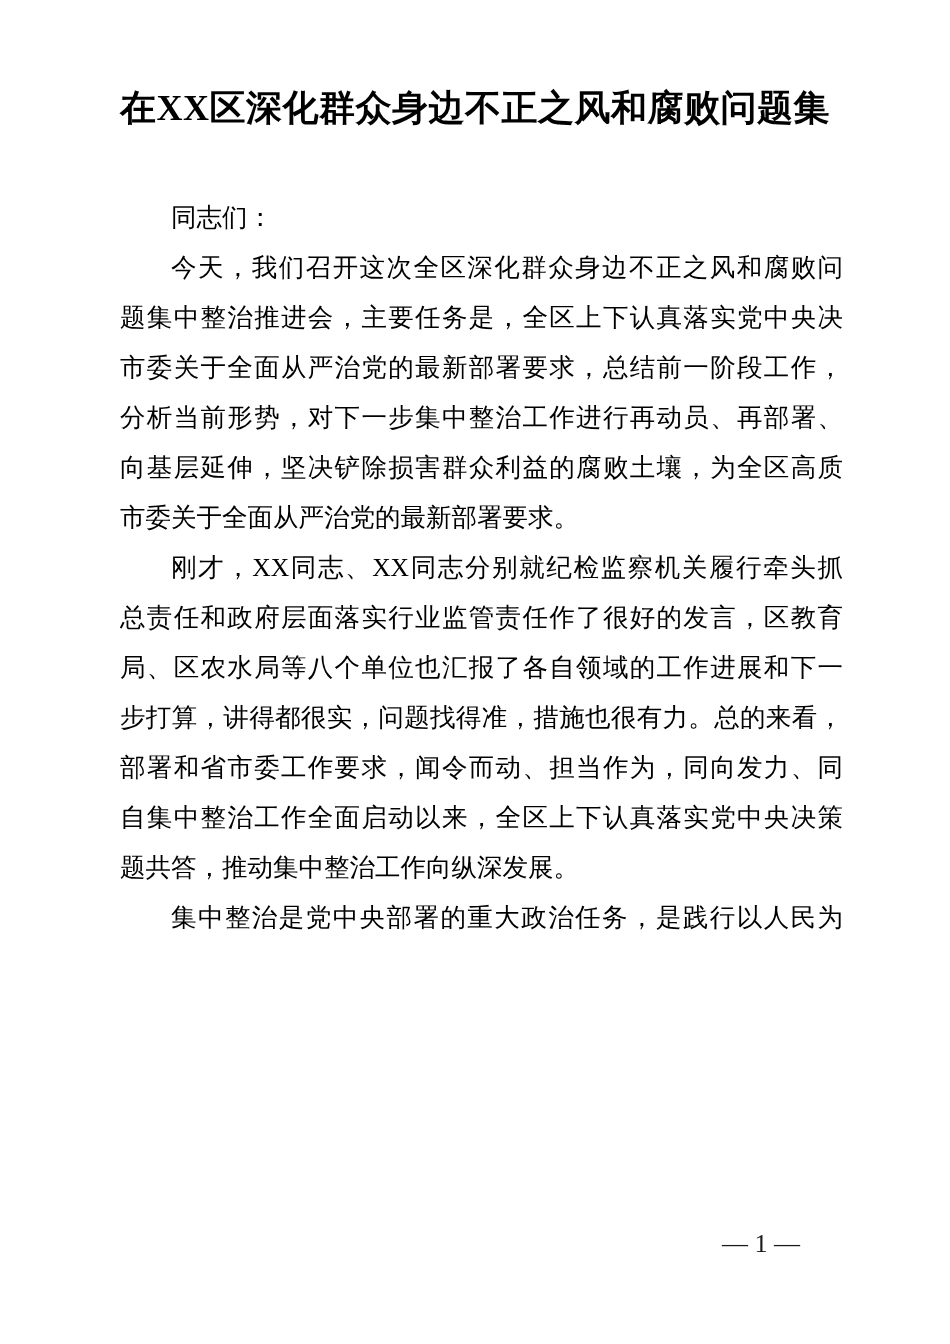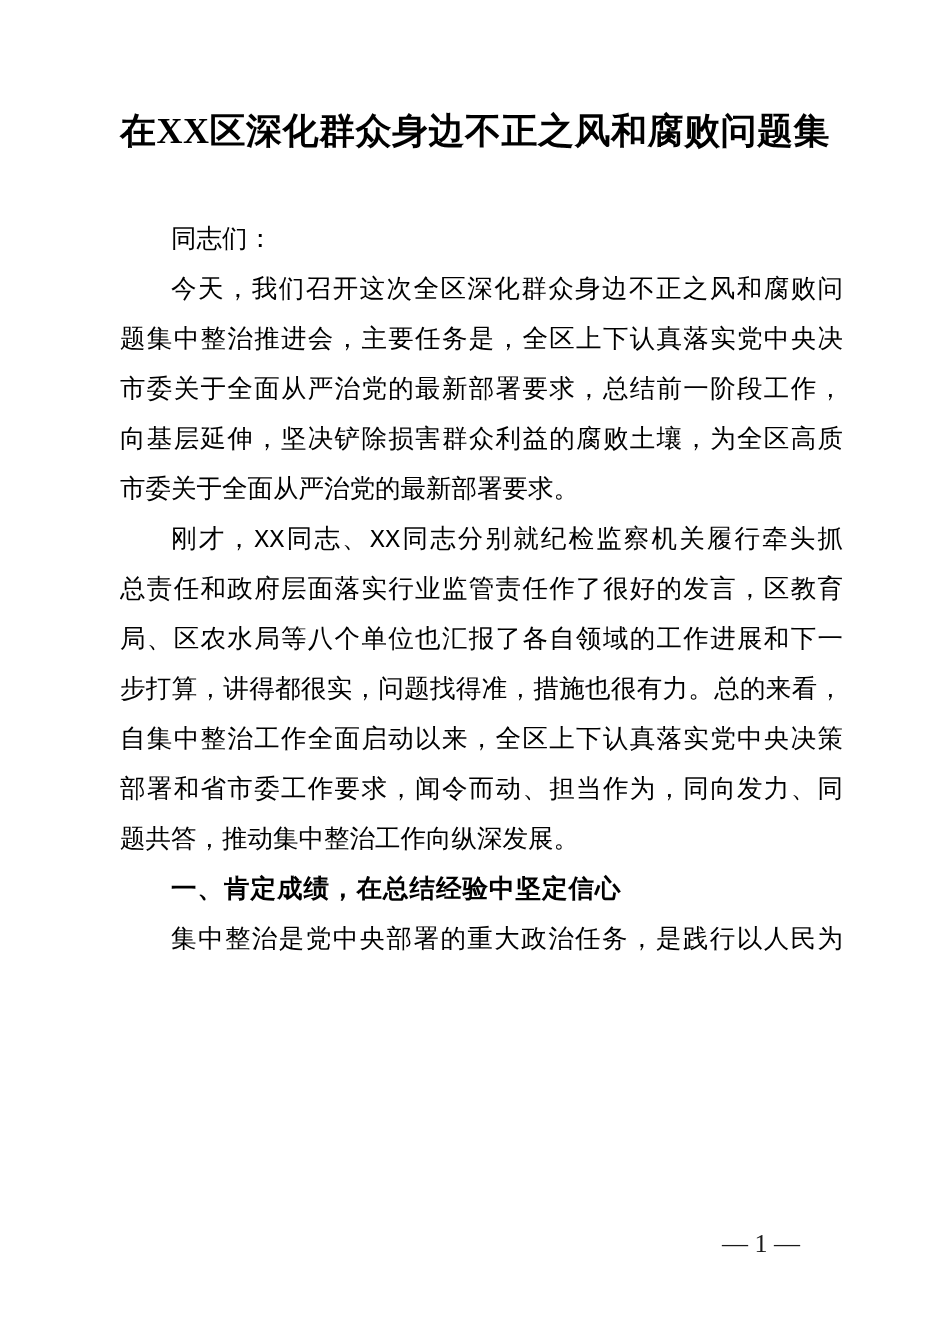--- a/index.html
+++ b/index.html
@@ -11,37 +11,36 @@
     position: relative;
     width: 950px;
     height: 1344px;
     background: #ffffff;
     color: #000000;
     font-family: "Liberation Serif", serif;
     overflow: hidden;
   }
   .doc-title {
     margin: 0;
-    padding-top: 107px;
+    padding-top: 84px;
     font-size: 36px;
     font-weight: bold;
     line-height: 49px;
     text-align: center;
     letter-spacing: 0.5px;
   }
   .title-line {
     white-space: nowrap;
   }
   .doc-body {
     margin-top: 60px;
     margin-left: 120px;
     width: 723px;
     font-size: 25.5px;
     line-height: 50px;
-    font-family: Liberation Mono, monospace;
   }
   .line {
     height: 50px;
     overflow: hidden;
   }
   .line.indent {
     text-indent: 51px;
   }
   .line.fill {
     text-align: justify;
@@ -68,30 +67,30 @@
 
   <h1 class="doc-title">
     <div class="title-line">在XX区深化群众身边不正之风和腐败问题集</div>
   </h1>
 
   <div class="doc-body">
     <div class="line indent">同志们：</div>
     <div class="line indent fill">今天，我们召开这次全区深化群众身边不正之风和腐败问</div>
     <div class="line fill">题集中整治推进会，主要任务是，全区上下认真落实党中央决策、</div>
     <div class="line fill">市委关于全面从严治党的最新部署要求，总结前一阶段工作，</div>
+    <div class="line fill">分析当前形势，对下一步集中整治工作进行再动员、再部署、</div>
     <div class="line fill">向基层延伸，坚决铲除损害群众利益的腐败土壤，为全区高质</div>
     <div class="line">市委关于全面从严治党的最新部署要求。</div>
     <div class="line indent fill">刚才，XX同志、XX同志分别就纪检监察机关履行牵头抓</div>
     <div class="line fill">总责任和政府层面落实行业监管责任作了很好的发言，区教育</div>
     <div class="line fill">局、区农水局等八个单位也汇报了各自领域的工作进展和下一</div>
     <div class="line fill">步打算，讲得都很实，问题找得准，措施也很有力。总的来看，</div>
+    <div class="line fill">部署和省市委工作要求，闻令而动、担当作为，同向发力、同</div>
     <div class="line fill">自集中整治工作全面启动以来，全区上下认真落实党中央决策</div>
-    <div class="line fill">部署和省市委工作要求，闻令而动、担当作为，同向发力、同</div>
     <div class="line">题共答，推动集中整治工作向纵深发展。</div>
-    <div class="line indent heading">一、肯定成绩，在总结经验中坚定信心</div>
     <div class="line indent fill">集中整治是党中央部署的重大政治任务，是践行以人民为</div>
   </div>
 
   <div class="page-footer">
     <span>— 1 —</span>
   </div>
 
 </div>
 
 </body></html>

